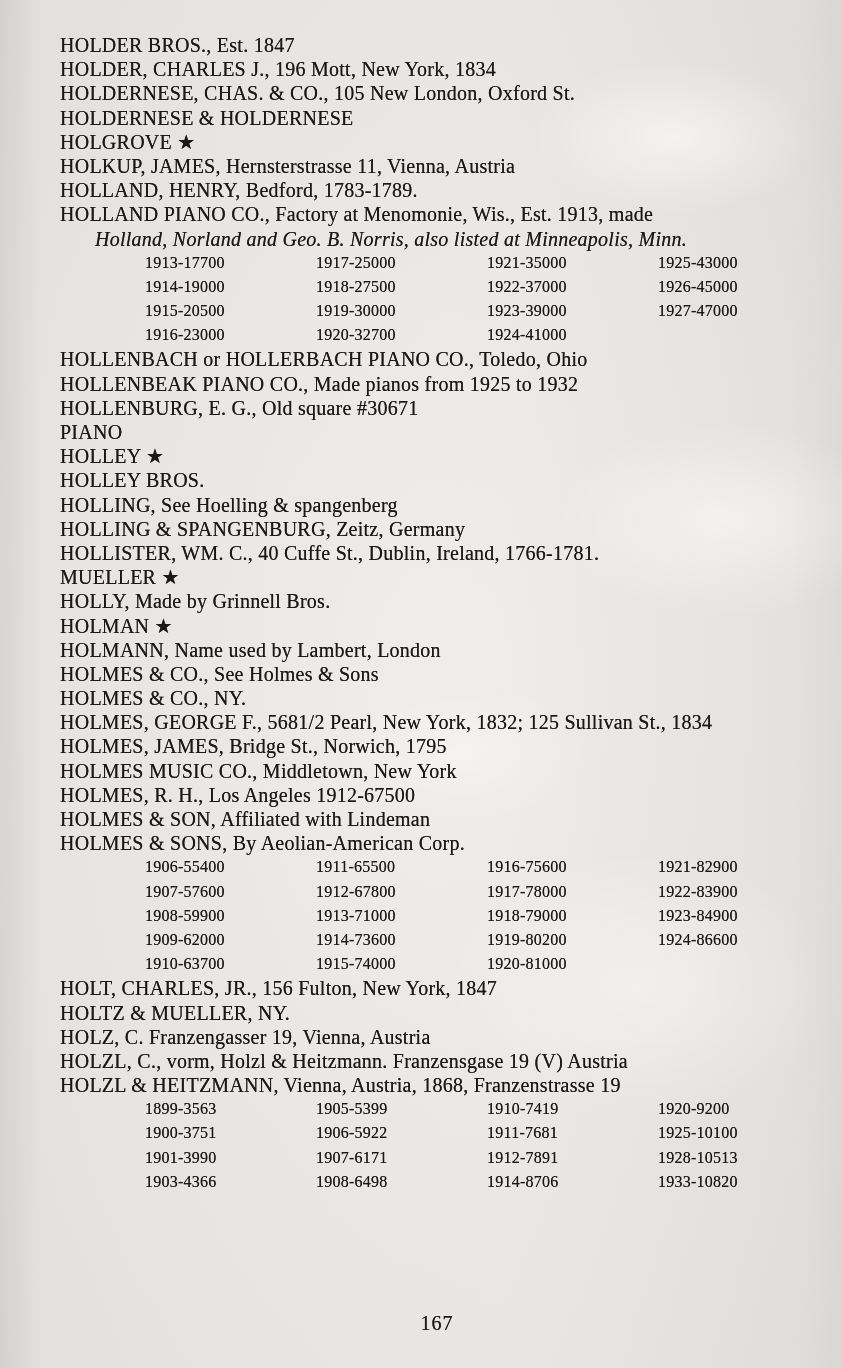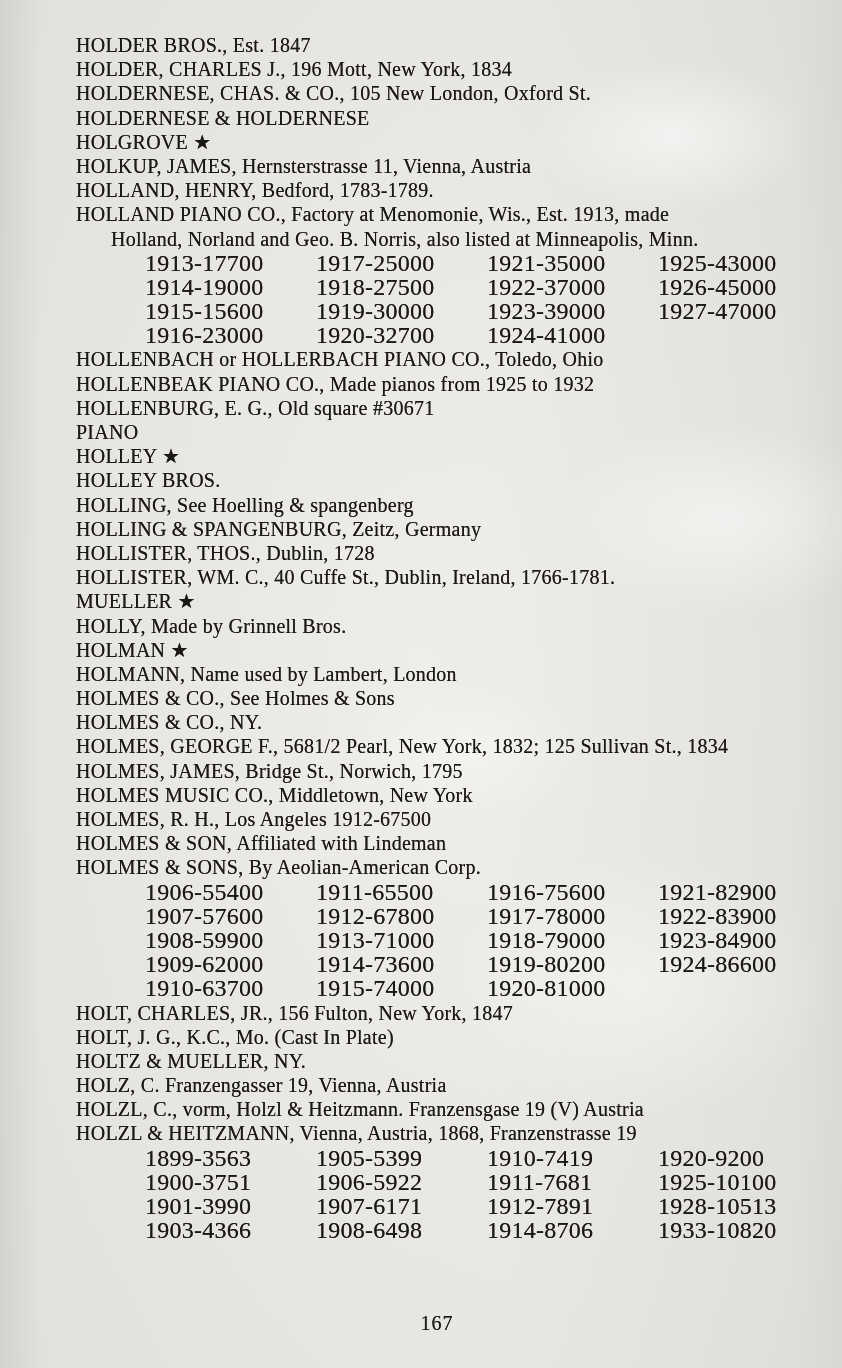--- a/index.html
+++ b/index.html
@@ -34,35 +34,35 @@
     top: 33px;
     width: 762px;
   }
   .line {
     height: 24.2px;
     line-height: 24.2px;
     font-size: 20px;
     letter-spacing: 0.25px;
     white-space: nowrap;
     text-shadow: 0 0 0.5px rgba(20,18,16,0.75);
-    margin-left: 16px;
   }
   .cont {
     padding-left: 35px;
+    font-style: italic;
   }
   .serial-table .trow {
     height: 24.2px;
     line-height: 24.2px;
     padding-left: 85px;
     white-space: nowrap;
   }
   .serial-table .tcell {
     display: inline-block;
     width: 171px;
-    font-size: 24px;
+    font-size: 16px;
     letter-spacing: 0.25px;
     text-shadow: 0 0 0.5px rgba(20,18,16,0.75);
   }
   .page-number {
     position: absolute;
     top: 1312px;
     left: 16px;
     width: 842px;
     text-align: center;
     font-size: 20px;
@@ -80,32 +80,31 @@
       <div class="line">HOLDERNESE, CHAS. &amp; CO., 105 New London, Oxford St.</div>
       <div class="line">HOLDERNESE &amp; HOLDERNESE</div>
       <div class="line">HOLGROVE ★</div>
       <div class="line">HOLKUP, JAMES, Hernsterstrasse 11, Vienna, Austria</div>
       <div class="line">HOLLAND, HENRY, Bedford, 1783-1789.</div>
       <div class="line">HOLLAND PIANO CO., Factory at Menomonie, Wis., Est. 1913, made</div>
       <div class="line cont">Holland, Norland and Geo. B. Norris, also listed at Minneapolis, Minn.</div>
       <div class="serial-table">
         <div class="trow"><span class="tcell">1913-17700</span><span class="tcell">1917-25000</span><span class="tcell">1921-35000</span><span class="tcell">1925-43000</span></div>
         <div class="trow"><span class="tcell">1914-19000</span><span class="tcell">1918-27500</span><span class="tcell">1922-37000</span><span class="tcell">1926-45000</span></div>
-        <div class="trow"><span class="tcell">1915-15600</span><span class="tcell">1919-30000</span><span class="tcell">1923-39000</span><span class="tcell">1927-47000</span></div>
+        <div class="trow"><span class="tcell">1915-20500</span><span class="tcell">1919-30000</span><span class="tcell">1923-39000</span><span class="tcell">1927-47000</span></div>
         <div class="trow"><span class="tcell">1916-23000</span><span class="tcell">1920-32700</span><span class="tcell">1924-41000</span><span class="tcell"></span></div>
       </div>
       <div class="line">HOLLENBACH or HOLLERBACH PIANO CO., Toledo, Ohio</div>
       <div class="line">HOLLENBEAK PIANO CO., Made pianos from 1925 to 1932</div>
       <div class="line">HOLLENBURG, E. G., Old square #30671</div>
       <div class="line">PIANO</div>
       <div class="line">HOLLEY ★</div>
       <div class="line">HOLLEY BROS.</div>
       <div class="line">HOLLING, See Hoelling &amp; spangenberg</div>
       <div class="line">HOLLING &amp; SPANGENBURG, Zeitz, Germany</div>
-      <div class="line">HOLLISTER, THOS., Dublin, 1728</div>
       <div class="line">HOLLISTER, WM. C., 40 Cuffe St., Dublin, Ireland, 1766-1781.</div>
       <div class="line">MUELLER ★</div>
       <div class="line">HOLLY, Made by Grinnell Bros.</div>
       <div class="line">HOLMAN ★</div>
       <div class="line">HOLMANN, Name used by Lambert, London</div>
       <div class="line">HOLMES &amp; CO., See Holmes &amp; Sons</div>
       <div class="line">HOLMES &amp; CO., NY.</div>
       <div class="line">HOLMES, GEORGE F., 5681/2 Pearl, New York, 1832; 125 Sullivan St., 1834</div>
       <div class="line">HOLMES, JAMES, Bridge St., Norwich, 1795</div>
       <div class="line">HOLMES MUSIC CO., Middletown, New York</div>
@@ -113,21 +112,20 @@
       <div class="line">HOLMES &amp; SON, Affiliated with Lindeman</div>
       <div class="line">HOLMES &amp; SONS, By Aeolian-American Corp.</div>
       <div class="serial-table">
         <div class="trow"><span class="tcell">1906-55400</span><span class="tcell">1911-65500</span><span class="tcell">1916-75600</span><span class="tcell">1921-82900</span></div>
         <div class="trow"><span class="tcell">1907-57600</span><span class="tcell">1912-67800</span><span class="tcell">1917-78000</span><span class="tcell">1922-83900</span></div>
         <div class="trow"><span class="tcell">1908-59900</span><span class="tcell">1913-71000</span><span class="tcell">1918-79000</span><span class="tcell">1923-84900</span></div>
         <div class="trow"><span class="tcell">1909-62000</span><span class="tcell">1914-73600</span><span class="tcell">1919-80200</span><span class="tcell">1924-86600</span></div>
         <div class="trow"><span class="tcell">1910-63700</span><span class="tcell">1915-74000</span><span class="tcell">1920-81000</span><span class="tcell"></span></div>
       </div>
       <div class="line">HOLT, CHARLES, JR., 156 Fulton, New York, 1847</div>
-      <div class="line">HOLT, J. G., K.C., Mo. (Cast In Plate)</div>
       <div class="line">HOLTZ &amp; MUELLER, NY.</div>
       <div class="line">HOLZ, C. Franzengasser 19, Vienna, Austria</div>
       <div class="line">HOLZL, C., vorm, Holzl &amp; Heitzmann. Franzensgase 19 (V) Austria</div>
       <div class="line">HOLZL &amp; HEITZMANN, Vienna, Austria, 1868, Franzenstrasse 19</div>
       <div class="serial-table">
         <div class="trow"><span class="tcell">1899-3563</span><span class="tcell">1905-5399</span><span class="tcell">1910-7419</span><span class="tcell">1920-9200</span></div>
         <div class="trow"><span class="tcell">1900-3751</span><span class="tcell">1906-5922</span><span class="tcell">1911-7681</span><span class="tcell">1925-10100</span></div>
         <div class="trow"><span class="tcell">1901-3990</span><span class="tcell">1907-6171</span><span class="tcell">1912-7891</span><span class="tcell">1928-10513</span></div>
         <div class="trow"><span class="tcell">1903-4366</span><span class="tcell">1908-6498</span><span class="tcell">1914-8706</span><span class="tcell">1933-10820</span></div>
       </div>

